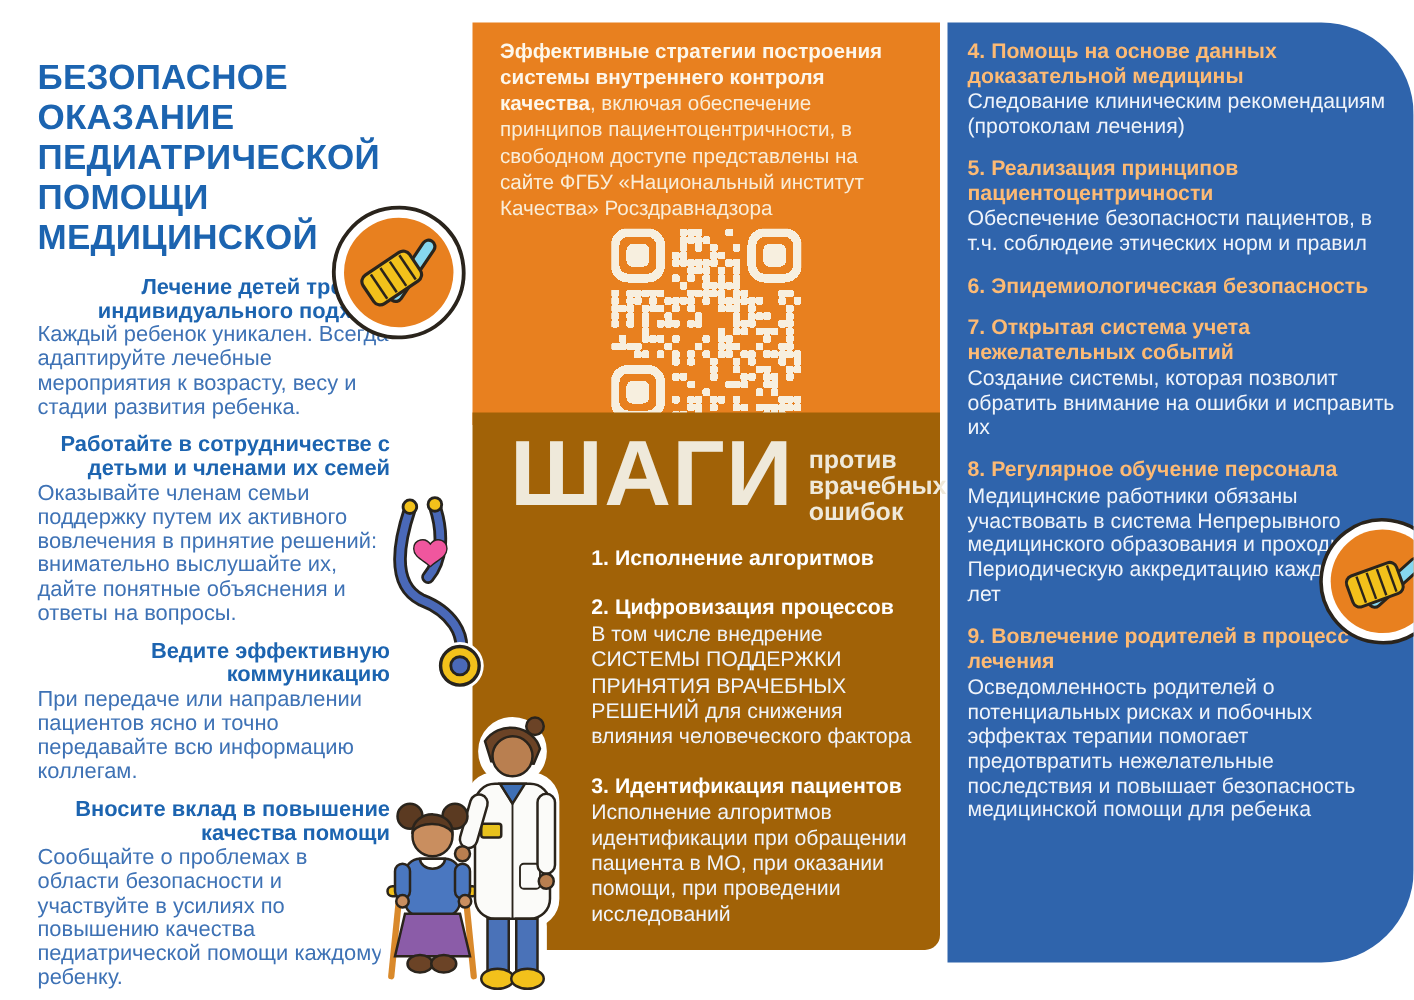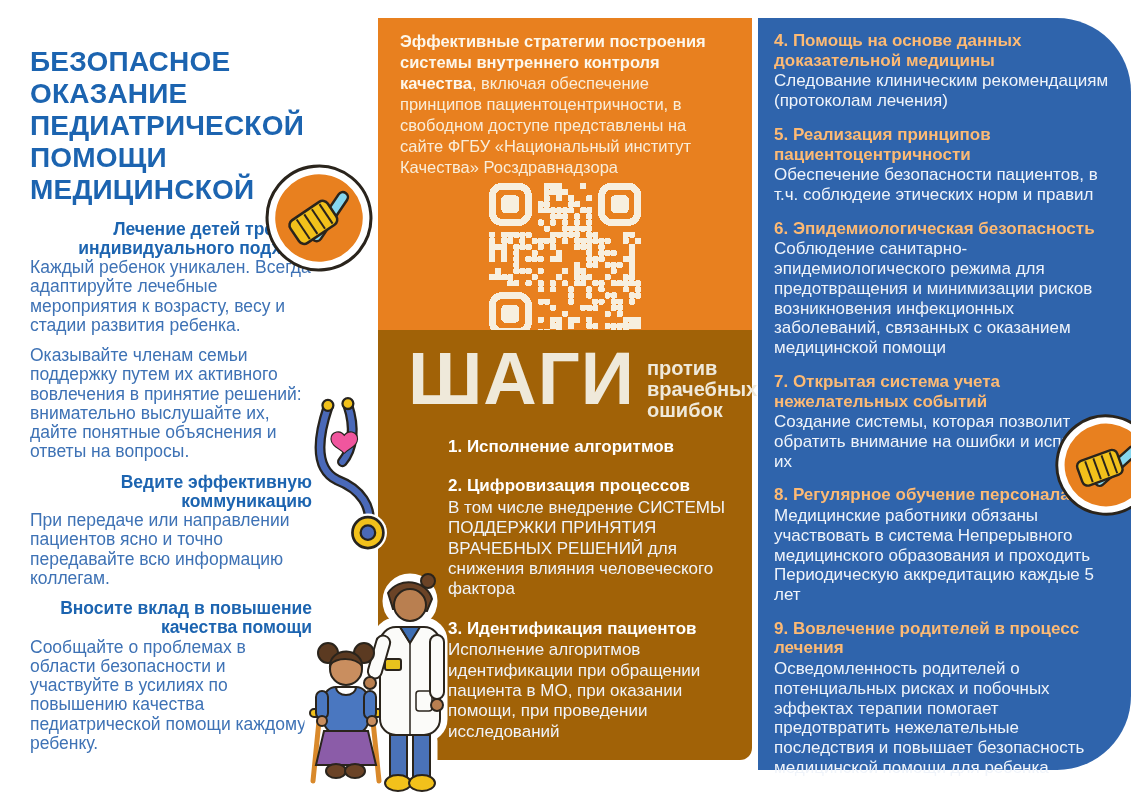--- a/index.html
+++ b/index.html
@@ -20,21 +20,21 @@
     box-sizing:border-box;padding:13px 22px 17px 22px;color:#F9EDD9;}
   .orange-block p{margin:0;font-size:16.5px;line-height:1.27;}
   .orange-block strong{color:#FDF7EB;font-weight:800;}
   .qr-wrap{width:152px;height:152px;margin:5px auto 0 auto;}
   .blue-block{position:absolute;left:0;top:312px;width:374px;height:430px;background:#a16207;
     border-radius:0 0 12px 48px;box-sizing:border-box;padding:16px 20px 0 30px;}
   .steps-head{display:flex;gap:12px;align-items:flex-start;color:#EFE9DA;}
   .shagi{font-size:74px;font-weight:800;line-height:.9;letter-spacing:1px;}
   .against{font-size:20px;font-weight:700;line-height:1.05;margin-top:12px;}
   .mid-steps{margin:16px 0 0 40px;width:292px;}
-  .step{margin-bottom:19px;font-size:17px;line-height:1.2;color:#F0F4FA;}
+  .step{margin-bottom:19px;font-size:17px;line-height:1.2;color:#F0F4FA;margin-left:25px;}
   .step h3{margin:0 0 1px 0;font-size:17px;font-weight:800;color:#ffffff;line-height:1.2;}
   .step p{margin:0;}
   
   .right-col{position:absolute;left:758px;top:18px;width:373px;height:752px;background:#2F64AC;
     border-radius:0 74px 74px 0;box-sizing:border-box;padding:13px 14px 0 16px;z-index:1;}
   .rstep{margin-bottom:14px;font-size:17px;line-height:1.16;color:#F0F4FA;width:343px;}
   .rstep h3{margin:0 0 1px 0;font-size:17px;font-weight:800;color:#fdba74;line-height:1.16;}
   .rstep p{margin:0;}
   
   .illu{position:absolute;z-index:5;}
@@ -75,20 +75,21 @@
       <div>ПЕДИАТРИЧЕСКОЙ</div>
       <div>ПОМОЩИ</div>
       <div>МЕДИЦИНСКОЙ</div>
     </div>
 
     <section class="ls">
       <h2>Лечение детей требует индивидуального подхода</h2>
       <p>Каждый ребенок уникален. Всегда адаптируйте лечебные мероприятия к возрасту, весу и стадии развития ребенка.</p>
     </section>
     <section class="ls">
+      <h2>Работайте в сотрудничестве с детьми и членами их семей</h2>
       <p>Оказывайте членам семьи поддержку путем их активного вовлечения в принятие решений: внимательно выслушайте их, дайте понятные объяснения и ответы на вопросы.</p>
     </section>
     <section class="ls">
       <h2>Ведите эффективную коммуникацию</h2>
       <p>При передаче или направлении пациентов ясно и точно передавайте всю информацию коллегам.</p>
     </section>
     <section class="ls">
       <h2>Вносите вклад в повышение качества помощи</h2>
       <p>Сообщайте о проблемах в области безопасности и участвуйте в усилиях по повышению качества педиатрической помощи каждому ребенку.</p>
     </section>
@@ -355,21 +356,20 @@
     <div class="rstep">
       <h3>4. Помощь на основе данных доказательной медицины</h3>
       <p>Следование клиническим рекомендациям (протоколам лечения)</p>
     </div>
     <div class="rstep">
       <h3>5. Реализация принципов пациентоцентричности</h3>
       <p>Обеспечение безопасности пациентов, в т.ч. соблюдеие этических норм и правил</p>
     </div>
     <div class="rstep">
       <h3>6. Эпидемиологическая безопасность</h3>
-      <p>Соблюдение санитарно-эпидемиологического режима для предотвращения и минимизации рисков возникновения инфекционных заболеваний, связанных с оказанием медицинской помощи</p>
     </div>
     <div class="rstep">
       <h3>7. Открытая система учета нежелательных событий</h3>
       <p>Создание системы, которая позволит обратить внимание на ошибки и исправить их</p>
     </div>
     <div class="rstep">
       <h3>8. Регулярное обучение персонала</h3>
       <p>Медицинские работники обязаны участвовать в система Непрерывного медицинского образования и проходить Периодическую аккредитацию каждые 5 лет</p>
     </div>
     <div class="rstep">

